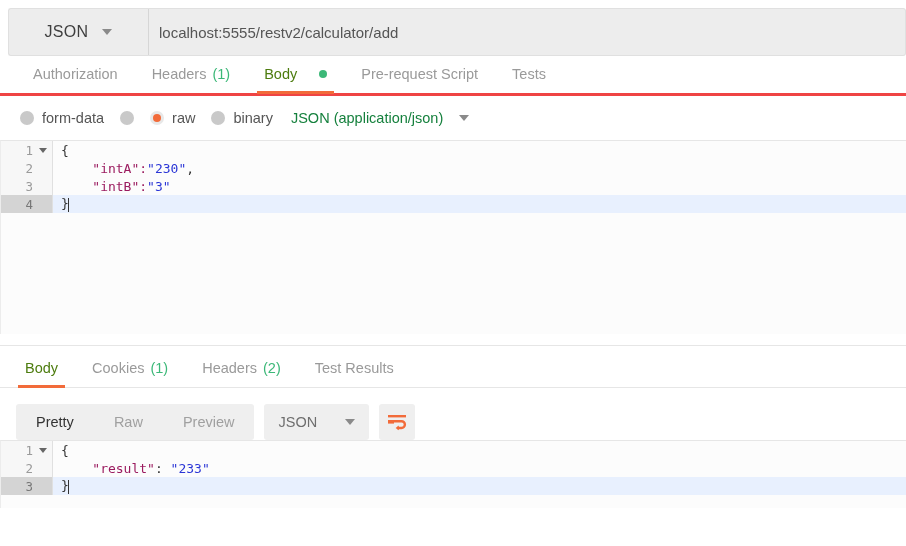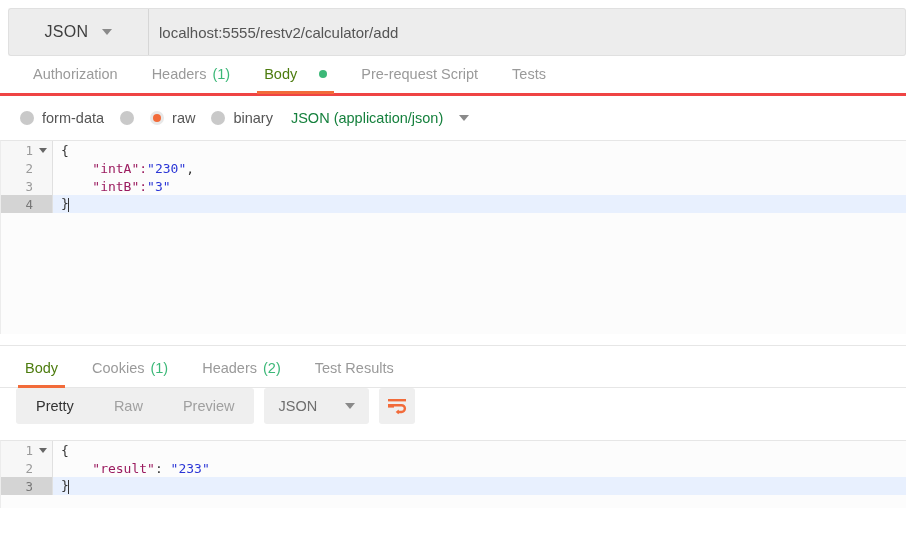--- a/index.html
+++ b/index.html
@@ -217,21 +217,21 @@
   .resp-tabs {
     display: flex;
     align-items: flex-end;
     height: 42px;
     border-bottom: 1px solid #e6e6e6;
     padding: 0 8px;
     background: #fff;
   }
   .resp-toolbar {
     display: flex;
-    align-items: flex-start;
+    align-items: flex-end;
     height: 52px;
     padding: 0 16px;
     gap: 10px;
     background: #fff;
   }
   .segmented {
     display: flex;
     background: #efefef;
     border-radius: 3px;
     overflow: hidden;

